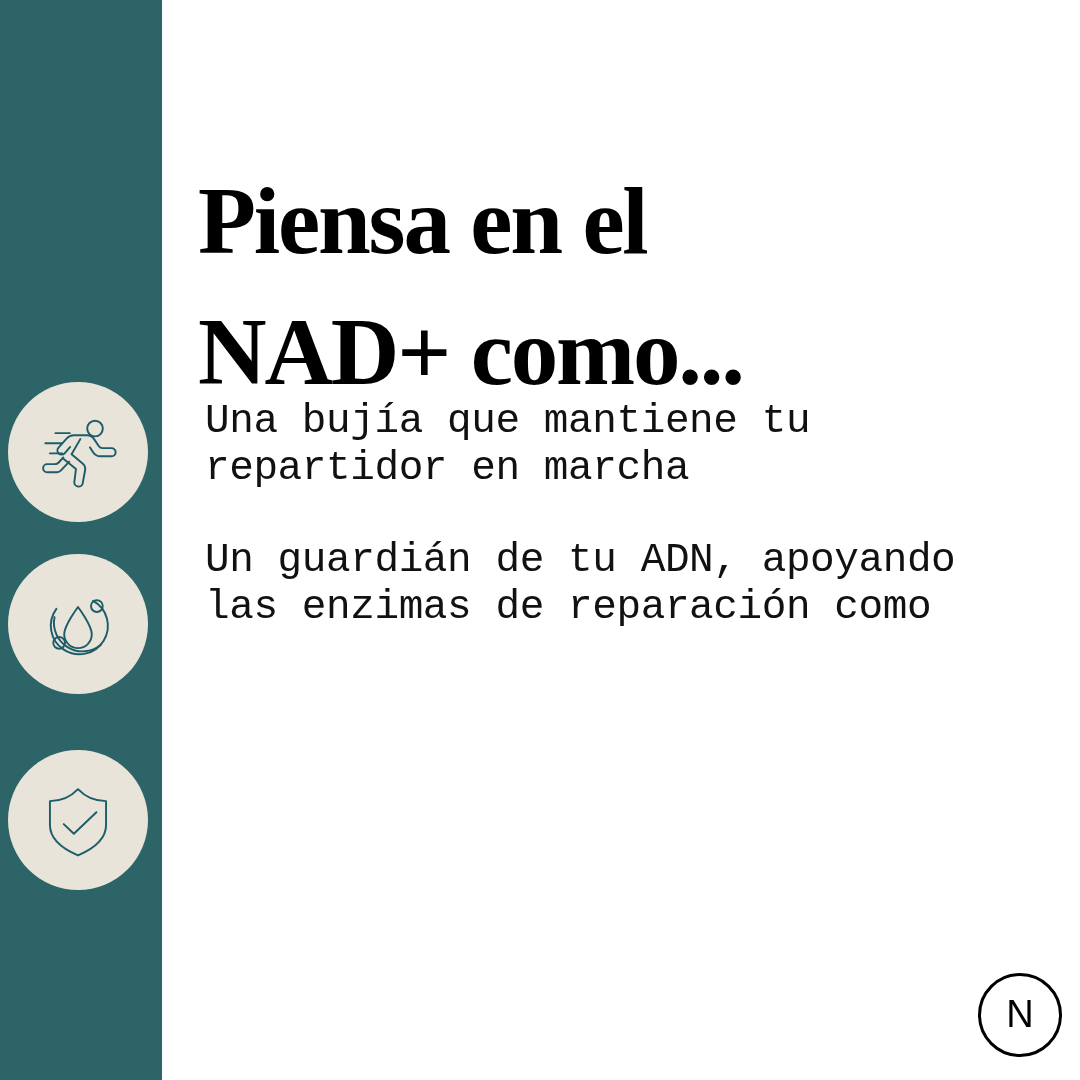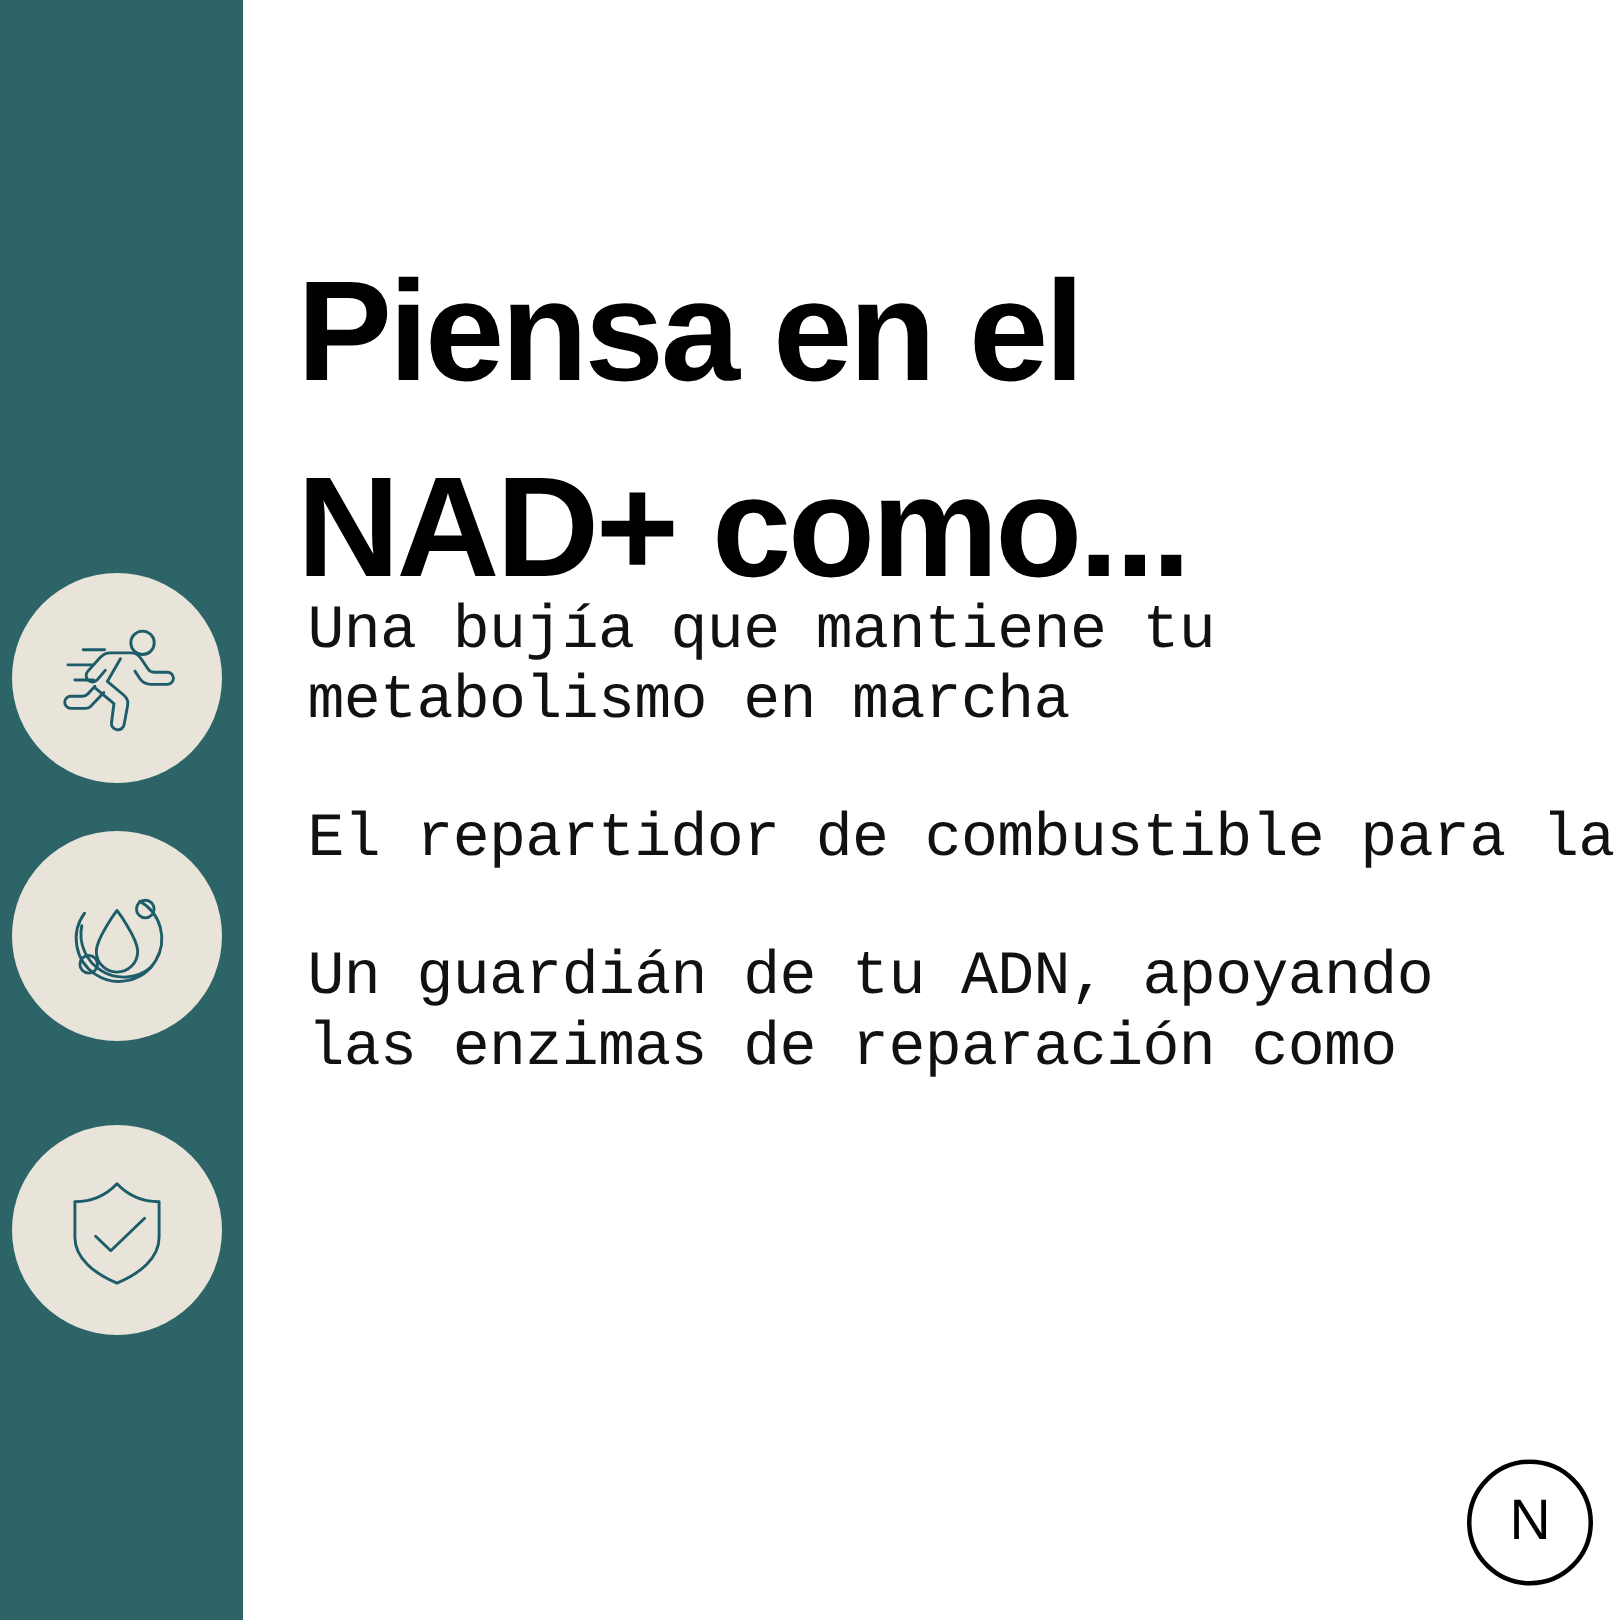--- a/index.html
+++ b/index.html
@@ -61,20 +61,21 @@
   #headline {
     position: absolute;
     left: 198px;
     top: 92px;
     width: 790px;
     font-size: 95px;
     line-height: 131px;
     font-weight: 700;
     letter-spacing: -2.2px;
     color: #000000;
+    font-family: Liberation Serif, serif;
   }
   #headline .hl-line { display: block; white-space: nowrap; }
 
   
   #body-copy {
     position: absolute;
     left: 205px;
     top: 398px;
     width: 830px;
   }
@@ -150,25 +151,24 @@
 
   <h1 id="headline">
     <span class="hl-line">Piensa en el</span>
     <span class="hl-line">NAD+ como...</span>
   </h1>
 
   <div id="body-copy">
 
     <p class="para">
       <span class="ln">Una bujía que mantiene tu</span>
-      <span class="ln">metabolismo en marcha</span>
+      <span class="ln">repartidor en marcha</span>
     </p>
 
     <p class="para">
-      <span class="ln">El repartidor de combustible para la</span>
     </p>
 
     <p class="para">
       <span class="ln">Un guardián de tu ADN, apoyando</span>
       <span class="ln">las enzimas de reparación como</span>
     </p>
 
   </div>
 
   <div id="logo">

